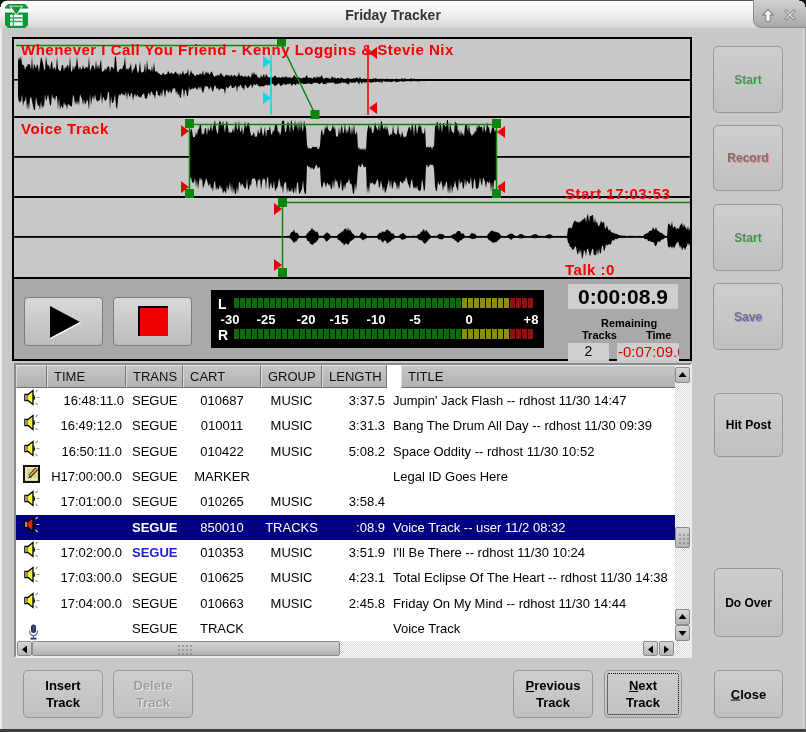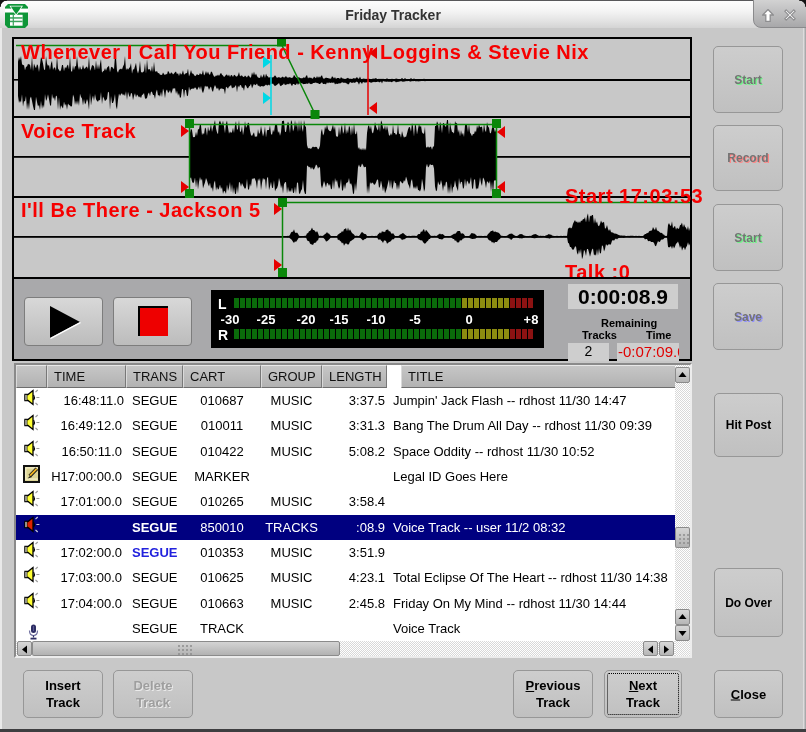--- a/index.html
+++ b/index.html
@@ -20,21 +20,21 @@
   font-weight:bold; font-size:13px; text-align:center; line-height:17px; }
 .btn .inner { position:absolute; left:0; right:0; top:50%; transform:translateY(-50%); }
 .dis { color:#9e9e9e; text-shadow:1px 1px 0 #ebebeb; }
 
 #wavebox { position:absolute; left:12px; top:37px; width:680px; height:324px;
   background:#c8c8c8; border:2px solid #000; }
 #transport { position:absolute; left:0px; top:238px; width:676px; height:82px;
   background:#a9a9ab; border-top:2px solid #000; }
 .tbtn { position:absolute; top:18px; width:79px; height:49px;
   background:linear-gradient(#d8d8d8,#bcbcbc); border:1px solid #7d7d7d; border-radius:4px; }
-.wavelabel { position:absolute; color:#f60000; font-weight:bold; font-size:20px; letter-spacing:0.5px; white-space:nowrap; }
+.wavelabel { position:absolute; color:#f60000; font-weight:bold; font-size:15px; letter-spacing:0.5px; white-space:nowrap; }
 
 #meter { position:absolute; left:197px; top:11px; width:333px; height:58px; background:#000; }
 
 #timerbox { position:absolute; left:554px; top:5px; width:110px; height:25px; background:#cecece;
   font-size:21px; font-weight:bold; text-align:center; line-height:25px; color:#000; }
 .rem { position:absolute; color:#000; font-weight:bold; font-size:11px;padding-left:12px; }
 #tracksbox { position:absolute; left:554px; top:64px; width:41px; height:18px; background:#cecece;
   text-align:center; font-size:14px; line-height:17px; color:#000;}
 #timebox { position:absolute; left:603px; top:64px; width:62px; height:18px; background:#cecece;
   font-size:15px; line-height:17px; color:#e00000; overflow:hidden; padding-left:1px;}
@@ -117,21 +117,20 @@
     <path d="M503,126 v12 l-8,-6 z M503,181 v12 l-8,-6 z" fill="#e60000"></path>
 
     <path d="M280.5,198 V275 M281,202.5 H692" stroke="#0a870a" stroke-width="1.5"></path>
     <rect x="276" y="198" width="9" height="9" fill="#0a870a"></rect>
     <rect x="276" y="268" width="9" height="9" fill="#0a870a"></rect>
     <path d="M272,203 v12 l8,-6 z M272,259 v12 l8,-6 z" fill="#e60000"></path>
   </g>
 </svg>
 <div class="wavelabel" style="left:7px;top:2px">Whenever I Call You Friend - Kenny Loggins &amp; Stevie Nix</div>
 <div class="wavelabel" style="left:7px;top:81px">Voice Track</div>
-<div class="wavelabel" style="left:7px;top:160px">I'll Be There - Jackson 5</div>
 <div class="wavelabel" style="left:551px;top:146px">Start 17:03:53</div>
 <div class="wavelabel" style="left:551px;top:222px">Talk :0</div>
 
 <div id="transport">
   <div class="tbtn" style="left:10px"><svg width="77" height="47">
           <path d="M25,8 L55,24 L25,40 Z" fill="#000"></path>
           <path d="M25,40 L55,24 L56,25 L26,41 Z" fill="#fff"></path>
         </svg></div>
   <div class="tbtn" style="left:99px"><svg width="77" height="47">
           <rect x="24" y="8" width="30" height="30" fill="#ee0000"></rect>
@@ -371,20 +370,21 @@
 <path d="M2,5.5 L2,11.5 L4,11.5 L4,5.5 Z" fill="#f6f6e4" stroke="#000" stroke-width="0.8"></path>
 <path d="M10.6,6 q1.6,2.5 0,5" stroke="#000" stroke-width="1.2" fill="none"></path>
 <path d="M12.5,3.2 l2.2,-2.2 M13.4,8.5 l3,0 M12.5,13.8 l2.2,2.2" stroke="#9a9a9a" stroke-width="1.2"></path>
 </g>
         </svg></div>
       <div class="cell" style="left:31px;width:75px;text-align:right">17:02:00.0</div>
       <div class="cell" style="left:116px;width:57px;font-weight:bold;color:#2222dd">SEGUE</div>
       <div class="cell" style="left:167px;width:78px;text-align:center">010353</div>
       <div class="cell" style="left:245px;width:61px;text-align:center">MUSIC</div>
       <div class="cell" style="left:306px;width:63px;text-align:right">3:51.9</div>
+      <div class="cell" style="left:377px;width:281px">I'll Be There -- rdhost 11/30 10:24</div>
     </div>
     <div class="row" style="top:200.45px">
       <div class="cell" style="left:7px;top:1px"><svg width="17" height="17" viewBox="0 0 17 17">
           <g>
 <path d="M10,1.5 L5,5.5 L2,5.5 L2,11.5 L5,11.5 L10,15.5 Z" fill="#ffff33" stroke="#000" stroke-width="1.3"></path>
 <path d="M2,5.5 L2,11.5 L4,11.5 L4,5.5 Z" fill="#f6f6e4" stroke="#000" stroke-width="0.8"></path>
 <path d="M10.6,6 q1.6,2.5 0,5" stroke="#000" stroke-width="1.2" fill="none"></path>
 <path d="M12.5,3.2 l2.2,-2.2 M13.4,8.5 l3,0 M12.5,13.8 l2.2,2.2" stroke="#9a9a9a" stroke-width="1.2"></path>
 </g>
         </svg></div>

